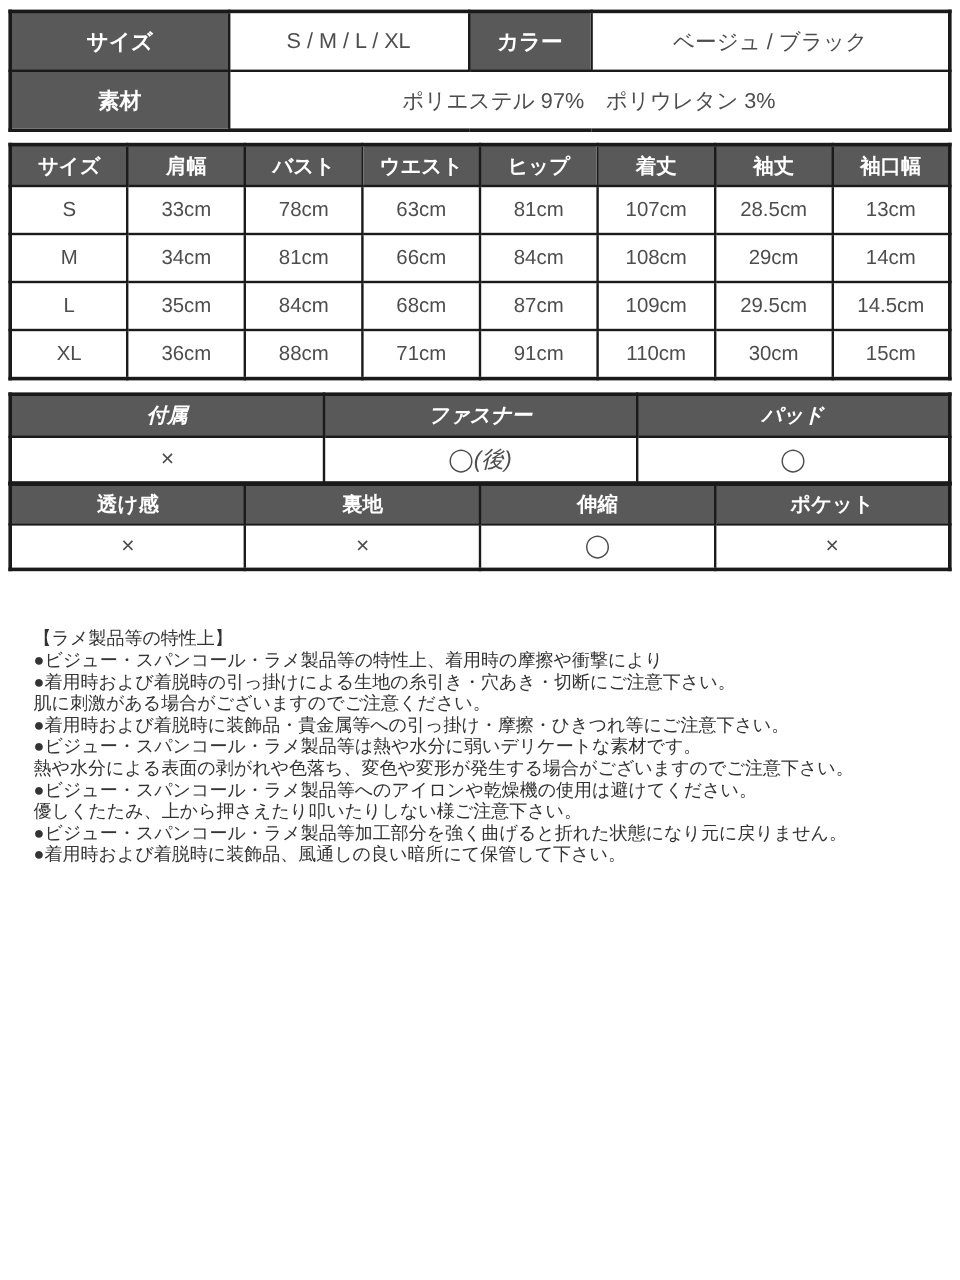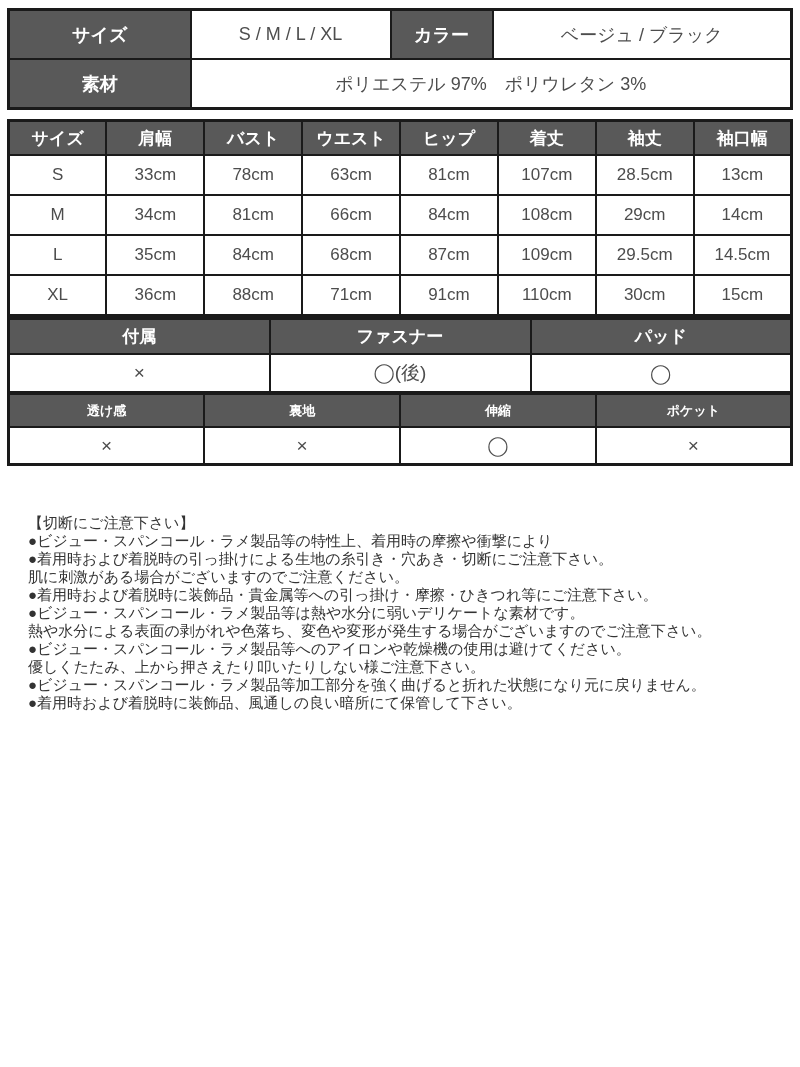--- a/index.html
+++ b/index.html
@@ -24,25 +24,25 @@
   
   .t1 td{height:45px;font-size:18px;}
   .t1 .hd{font-size:18px;}
 
   
   .t2{margin-top:9px;}
   .t2 th{height:30px;font-size:17px;}
   .t2 td{height:36px;font-size:17px;}
 
   
-  .t3a{margin-top:0;}
+  .t3a{margin-top:10px;font-style:italic;}
   .t3a th{height:31px;font-size:17px;}
   .t3a td{height:34px;font-size:19px;}
   .t3b{margin-top:-2px;}
-  .t3b th{height:29px;font-size:13px;font-family:Liberation Mono, monospace;}
+  .t3b th{height:29px;font-size:17px;font-family:Liberation Mono, monospace;}
   .t3b td{height:33px;font-size:19px;}
 
   
   .notes{margin-top:48px;margin-left:21px;margin-right:8px;
          color:var(--note-text);font-size:15px;line-height:18px;}
   .notes div{white-space:nowrap;}
 </style>
 </head>
 <body>
 
@@ -150,21 +150,21 @@
     <tr>
       <td class="val">×</td>
       <td class="val">×</td>
       <td class="val">◯</td>
       <td class="val">×</td>
     </tr>
   </tbody>
     </table>
 
   <div class="notes">
-    <div>【切断にご注意下さい】</div>
+    <div>【ラメ製品等の特性上】</div>
     <div>●ビジュー・スパンコール・ラメ製品等の特性上、着用時の摩擦や衝撃により</div>
     <div>●着用時および着脱時の引っ掛けによる生地の糸引き・穴あき・切断にご注意下さい。</div>
     <div>肌に刺激がある場合がございますのでご注意ください。</div>
     <div>●着用時および着脱時に装飾品・貴金属等への引っ掛け・摩擦・ひきつれ等にご注意下さい。</div>
     <div>●ビジュー・スパンコール・ラメ製品等は熱や水分に弱いデリケートな素材です。</div>
     <div>熱や水分による表面の剥がれや色落ち、変色や変形が発生する場合がございますのでご注意下さい。</div>
     <div>●ビジュー・スパンコール・ラメ製品等へのアイロンや乾燥機の使用は避けてください。</div>
     <div>優しくたたみ、上から押さえたり叩いたりしない様ご注意下さい。</div>
     <div>●ビジュー・スパンコール・ラメ製品等加工部分を強く曲げると折れた状態になり元に戻りません。</div>
     <div>●着用時および着脱時に装飾品、風通しの良い暗所にて保管して下さい。</div>

